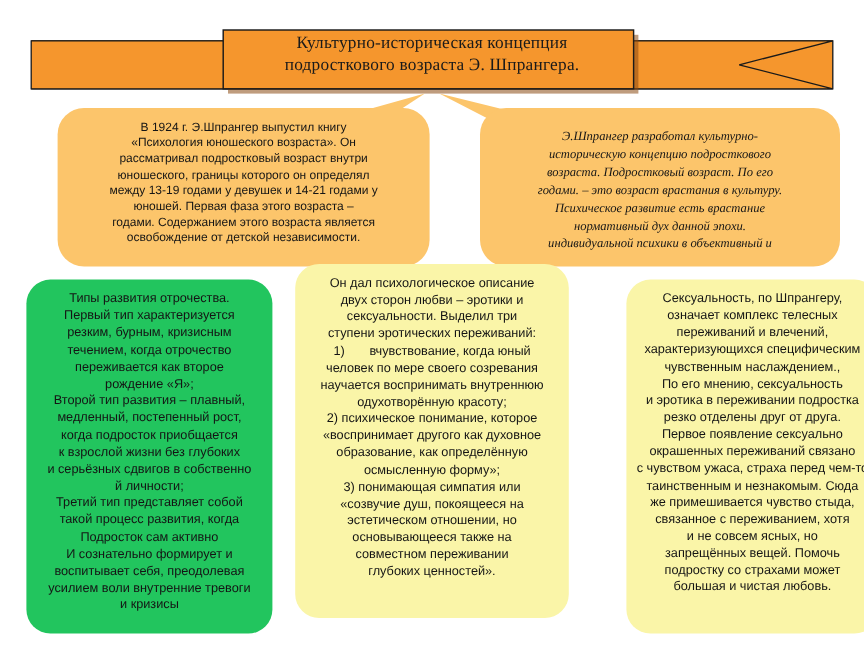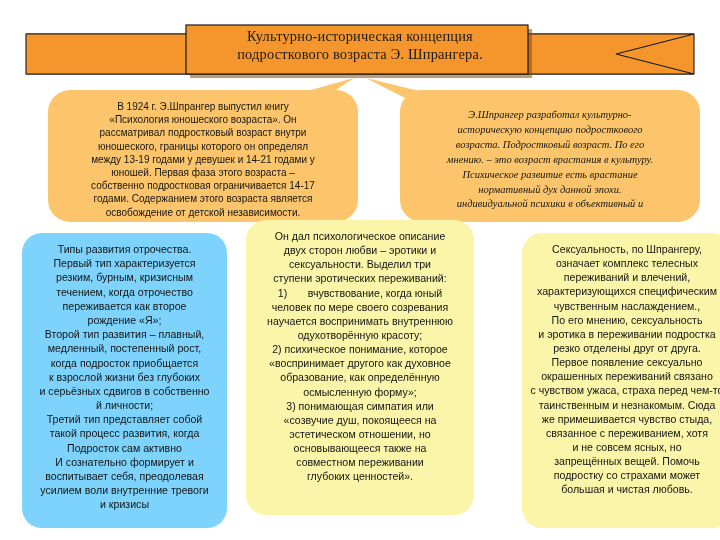--- a/index.html
+++ b/index.html
@@ -177,39 +177,38 @@
   </div>
 
   <div class="callout" id="callout-left" style="background: rgb(252, 197, 107);">
     <div class="body">
         <span class="ln">В 1924 г. Э.Шпрангер выпустил книгу</span>
         <span class="ln">«Психология юношеского возраста». Он</span>
         <span class="ln">рассматривал подростковый возраст внутри</span>
         <span class="ln">юношеского, границы которого он определял</span>
         <span class="ln">между 13-19 годами у девушек и 14-21 годами у</span>
         <span class="ln">юношей. Первая фаза этого возраста –</span>
-        <span class="ln">собственно подростковая ограничивается 14-17</span>
         <span class="ln">годами. Содержанием этого возраста является</span>
         <span class="ln">освобождение от детской независимости.</span>
       </div>
   </div>
 
   <div class="callout" id="callout-right" style="background: rgb(252, 197, 107); font-style: italic;">
     <div class="body">
         <span class="ln">Э.Шпрангер разработал культурно-</span>
         <span class="ln">историческую концепцию подросткового</span>
         <span class="ln">возраста. Подростковый возраст. По его</span>
-        <span class="ln">мнению. – это возраст врастания в культуру.</span>
+        <span class="ln">годами. – это возраст врастания в культуру.</span>
         <span class="ln">Психическое развитие есть врастание</span>
         <span class="ln">нормативный дух данной эпохи.</span>
         <span class="ln">индивидуальной психики в объективный и</span>
       </div>
   </div>
 
-  <div class="note" id="note-1" style="background: #7dd3fc;">
+  <div class="note" id="note-1" style="background: #22c55e;">
     <div class="body">
         <span class="ln">Типы развития отрочества.</span>
         <span class="ln">Первый тип характеризуется</span>
         <span class="ln">резким, бурным, кризисным</span>
         <span class="ln">течением, когда отрочество</span>
         <span class="ln">переживается как второе</span>
         <span class="ln">рождение «Я»;</span>
         <span class="ln">Второй тип развития – плавный,</span>
         <span class="ln">медленный, постепенный рост,</span>
         <span class="ln">когда подросток приобщается</span>

